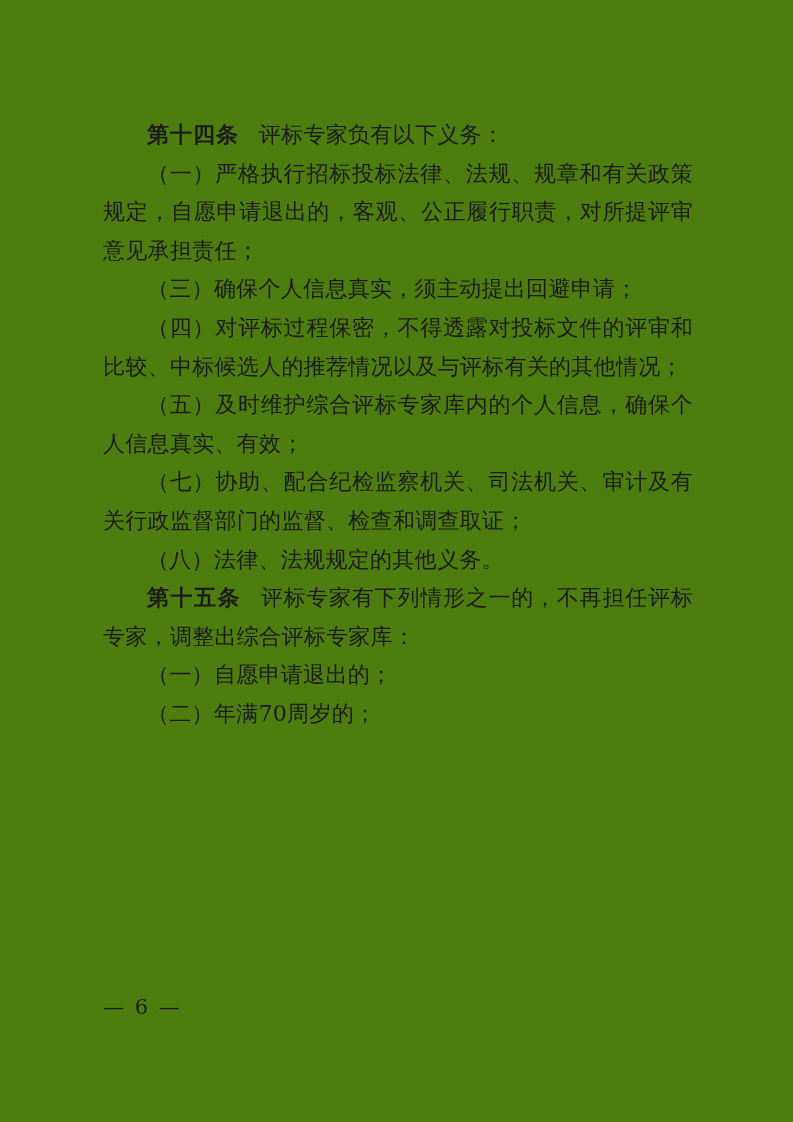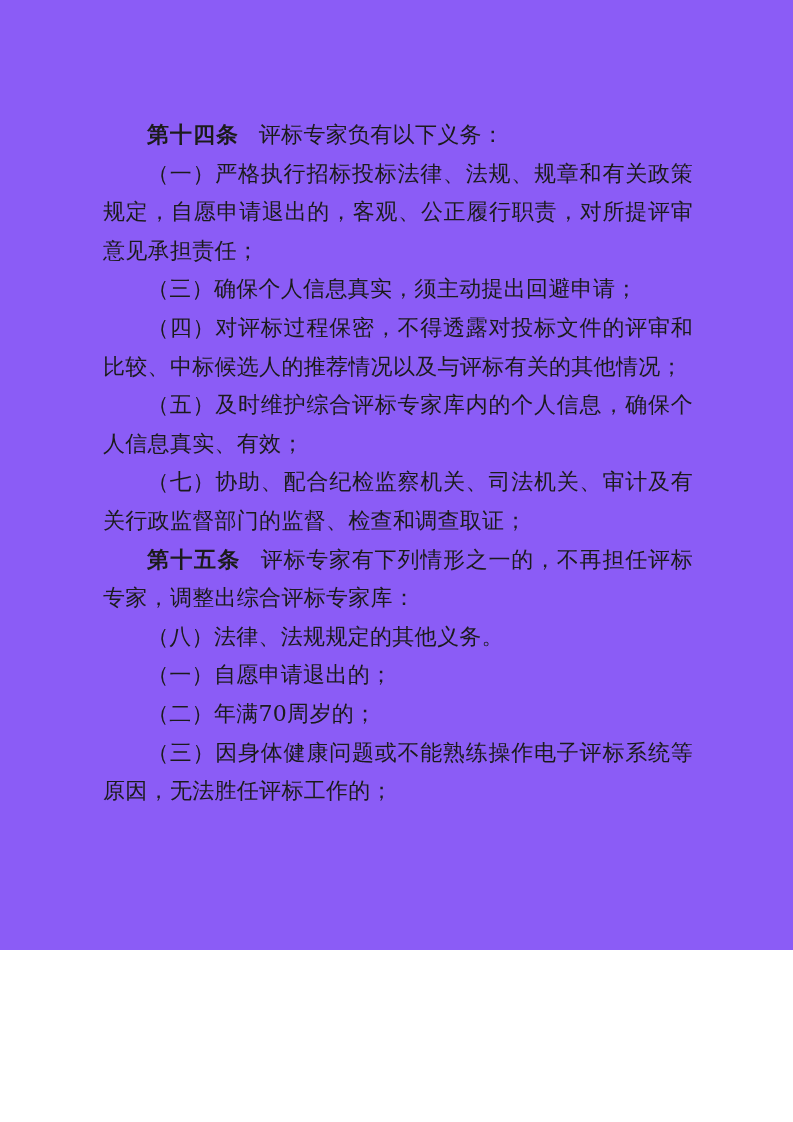--- a/index.html
+++ b/index.html
@@ -3,22 +3,22 @@
 <meta charset="utf-8">
 <style>
   html, body {
     margin: 0;
     padding: 0;
     background: #ffffff;
   }
   .page {
     position: relative;
     width: 793px;
-    height: 950px;
-    background: #8b5cf6;
+    height: 1122px;
+    background: #4d7c0f;
     overflow: hidden;
     color: #1b1b1b;
     font-family: "DejaVu Serif", "Liberation Serif", serif;
   }
   .content {
     position: absolute;
     left: 103px;
     top: 116px;
     width: 590px;
   }
@@ -52,26 +52,25 @@
 <div class="page">
   <main class="content">
 
     <p class="para"><span class="article-no">第十四条</span><span>评标专家负有以下义务：</span></p>
 
     <p class="para">（一）严格执行招标投标法律、法规、规章和有关政策规定，自愿申请退出的，客观、公正履行职责，对所提评审意见承担责任；</p>
     <p class="para">（三）确保个人信息真实，须主动提出回避申请；</p>
     <p class="para">（四）对评标过程保密，不得透露对投标文件的评审和比较、中标候选人的推荐情况以及与评标有关的其他情况；</p>
     <p class="para">（五）及时维护综合评标专家库内的个人信息，确保个人信息真实、有效；</p>
     <p class="para">（七）协助、配合纪检监察机关、司法机关、审计及有关行政监督部门的监督、检查和调查取证；</p>
+    <p class="para">（八）法律、法规规定的其他义务。</p>
+
     <p class="para"><span class="article-no">第十五条</span><span>评标专家有下列情形之一的，不再担任评标专家，调整出综合评标专家库：</span></p>
-
-    <p class="para">（八）法律、法规规定的其他义务。</p>
 
     <p class="para">（一）自愿申请退出的；</p>
     <p class="para">（二）年满70周岁的；</p>
-    <p class="para">（三）因身体健康问题或不能熟练操作电子评标系统等原因，无法胜任评标工作的；</p>
 
   </main>
 
   <footer class="page-footer">
     <span>— 6 —</span>
   </footer>
 </div>
 
 </body></html>

